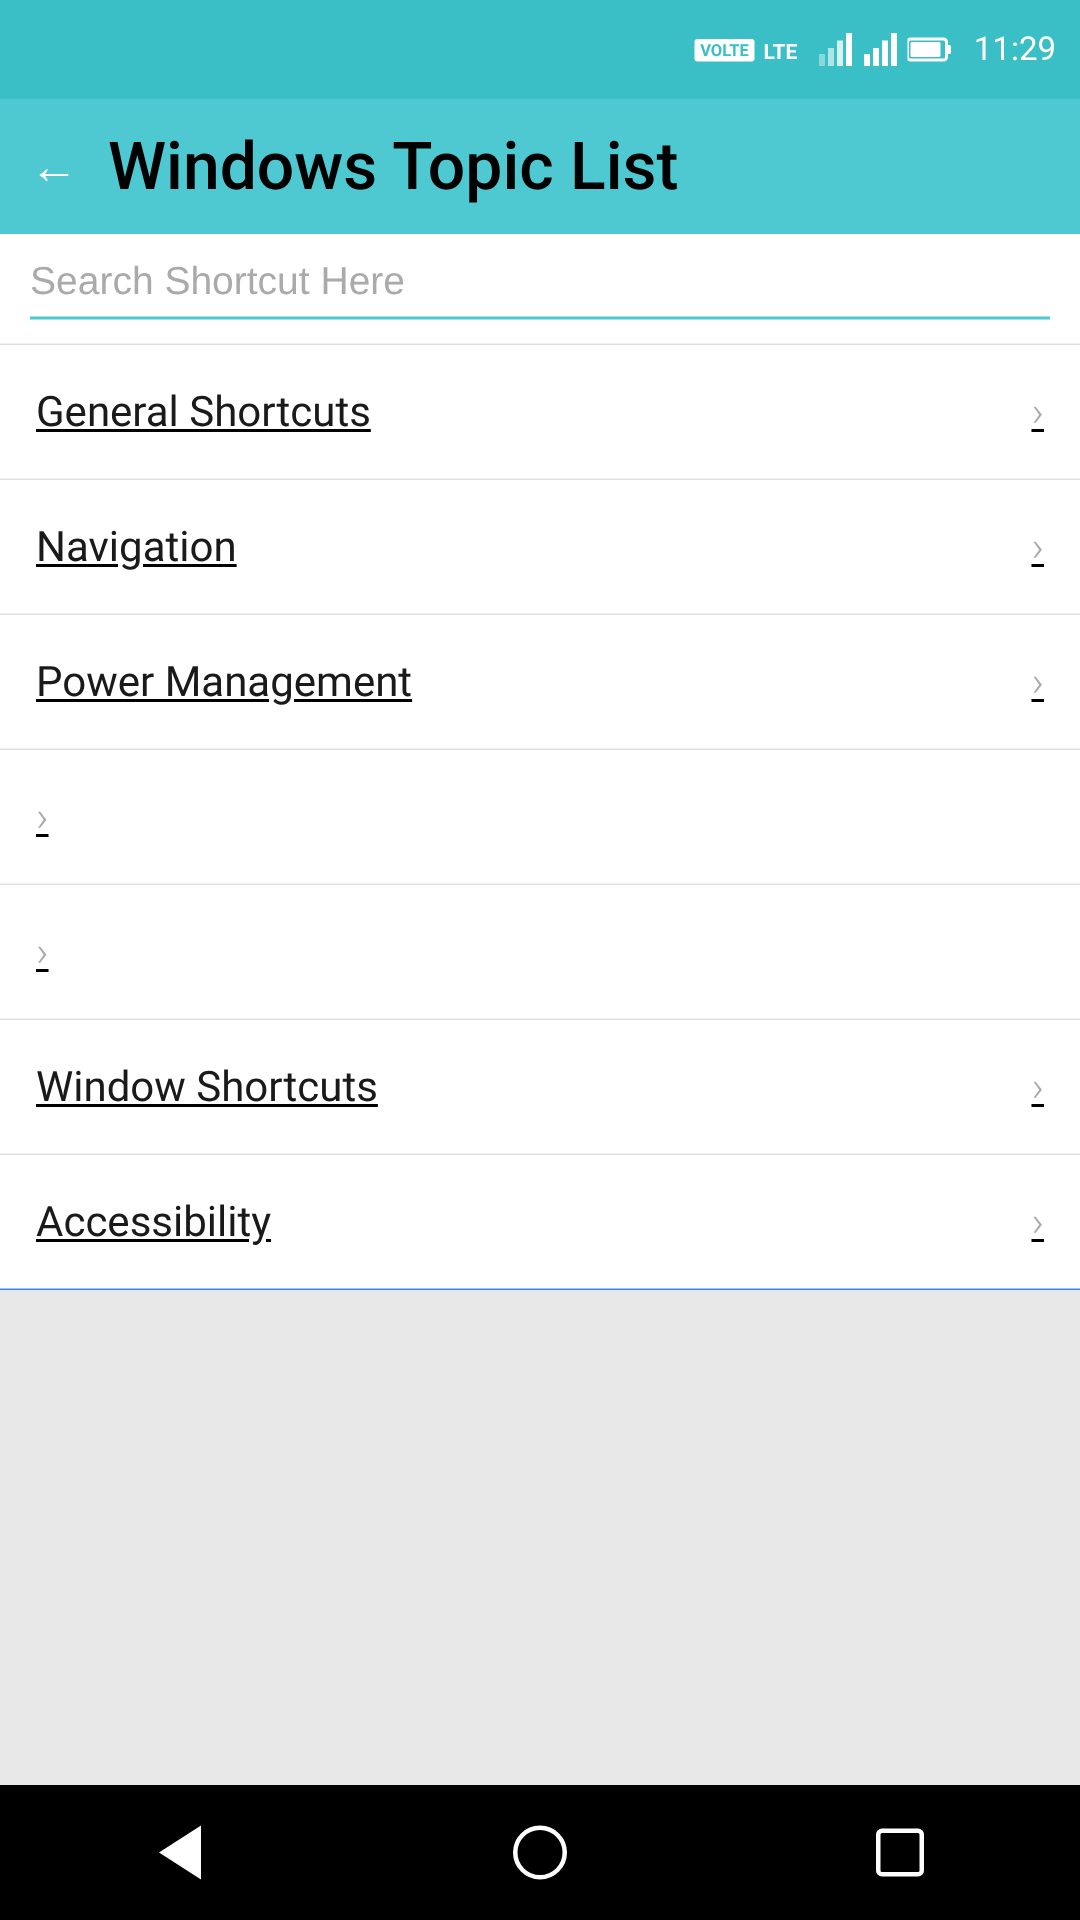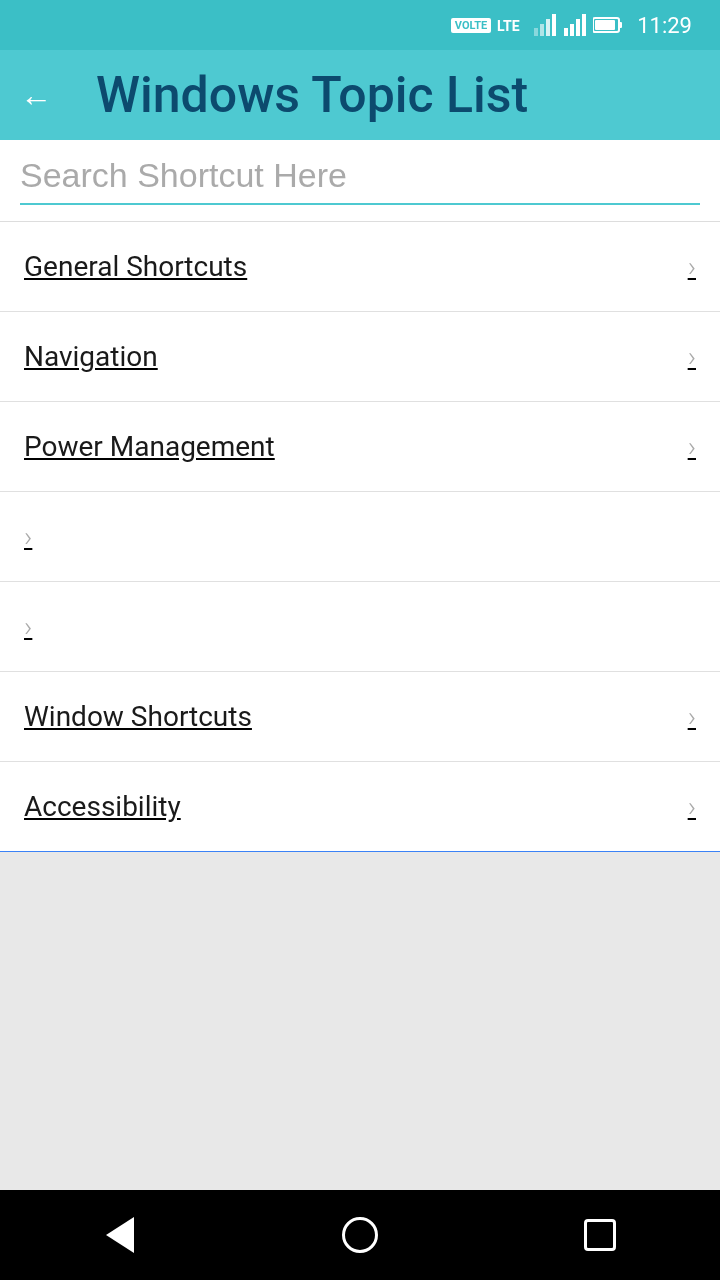--- a/index.html
+++ b/index.html
@@ -9,26 +9,26 @@
       width: 720px;
       height: 1280px;
       background: #e8e8e8;
       font-family: 'Roboto', Arial, sans-serif;
       overflow: hidden;
     }
 
     
     .status-bar {
       width: 100%;
-      height: 50px;
+      height: 66px;
       background: #3bbfc6;
       display: flex;
       align-items: center;
       justify-content: flex-end;
-      padding: 0 28px;
+      padding: 0 16px;
     }
 
     .status-bar-icons {
       display: flex;
       align-items: center;
       gap: 6px;
       font-size: 20px;
       color: white;
     }
 
@@ -60,39 +60,38 @@
     }
 
     .back-arrow {
       color: white;
       font-size: 32px;
       cursor: pointer;
       line-height: 1;
     }
 
     .app-title {
-      color: #0c4a6e;
-      font-size: 50px;
+      color: #000000;
+      font-size: 44px;
       font-weight: 500;
-      margin-left: 24px;
     }
 
     
     .search-container {
       width: 100%;
       background: white;
       padding: 16px 20px;
       border-bottom: 1px solid #ddd;
     }
 
     .search-input {
       width: 100%;
       border: none;
       outline: none;
-      font-size: 34px;
+      font-size: 26px;
       color: #aaa;
       background: transparent;
       border-bottom: 2px solid #4ec9d1;
       padding-bottom: 8px;
     }
 
     .search-input::placeholder {
       color: #aaa;
     }
 

